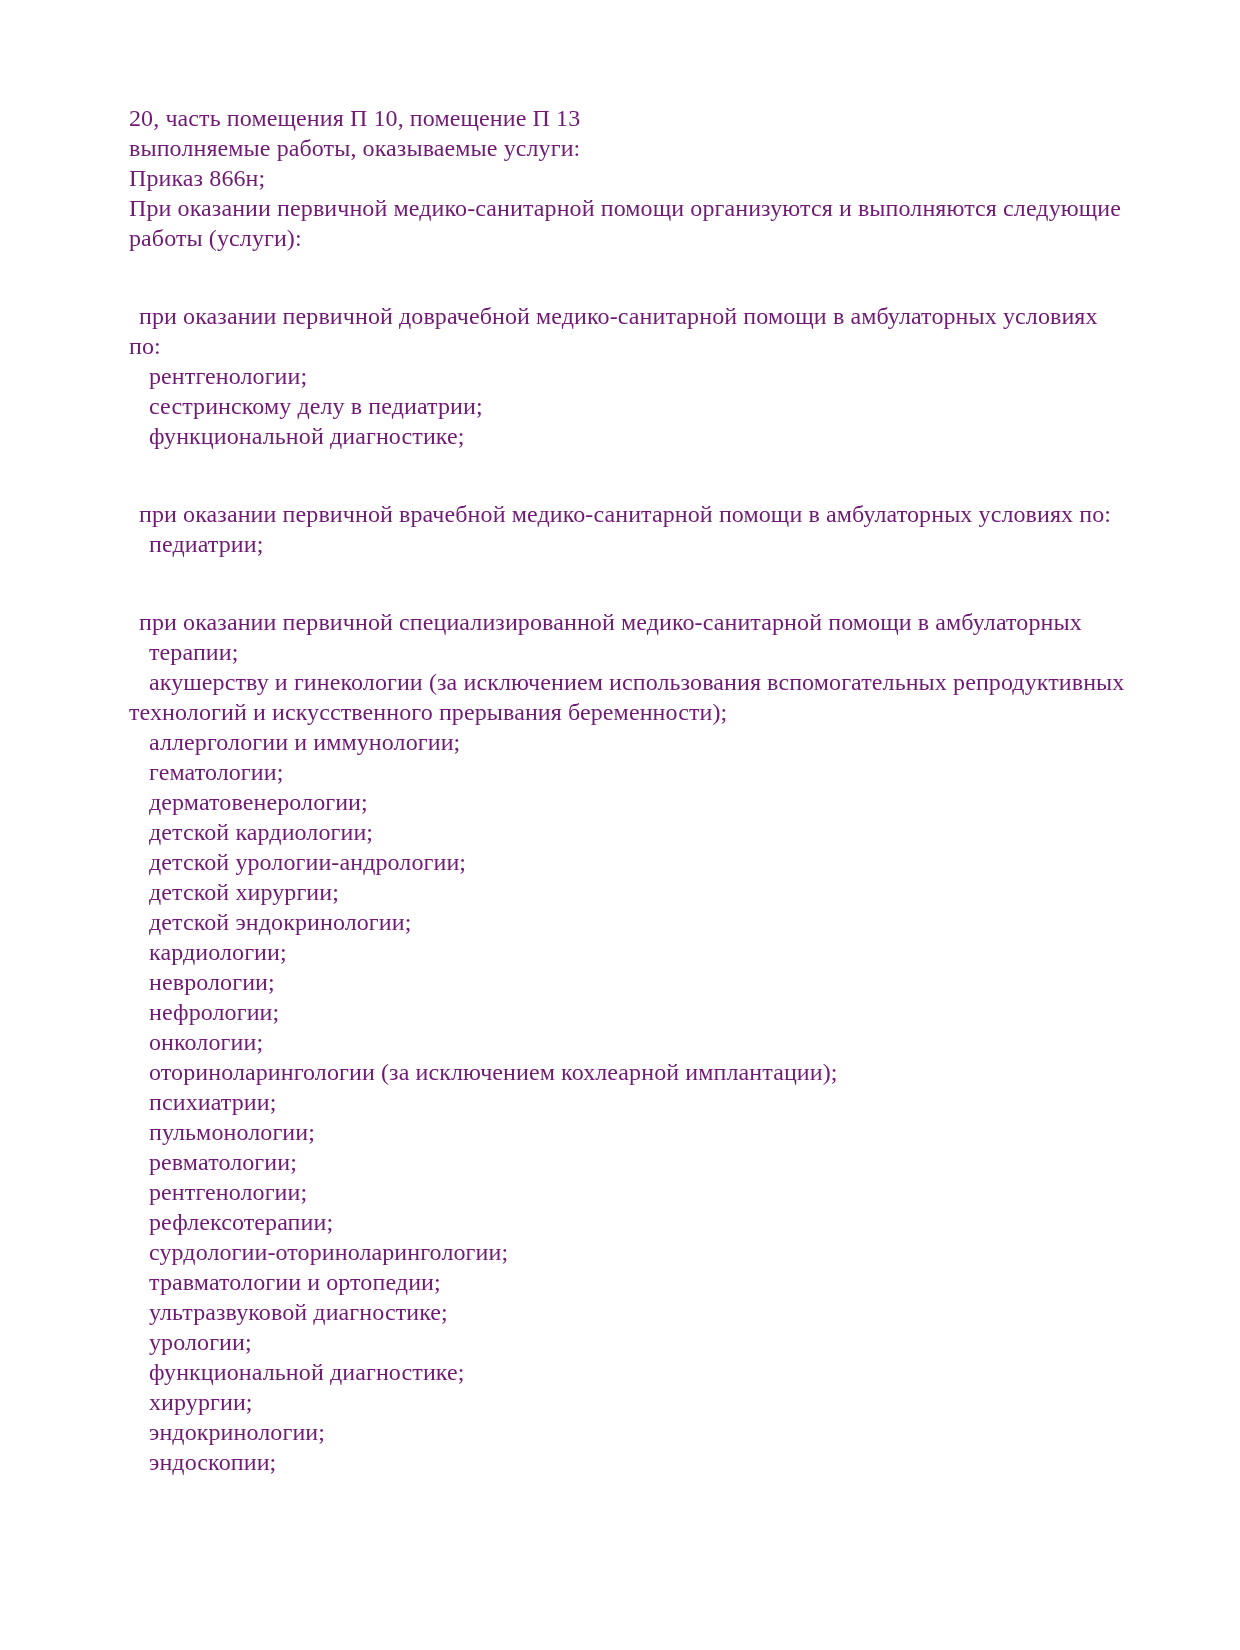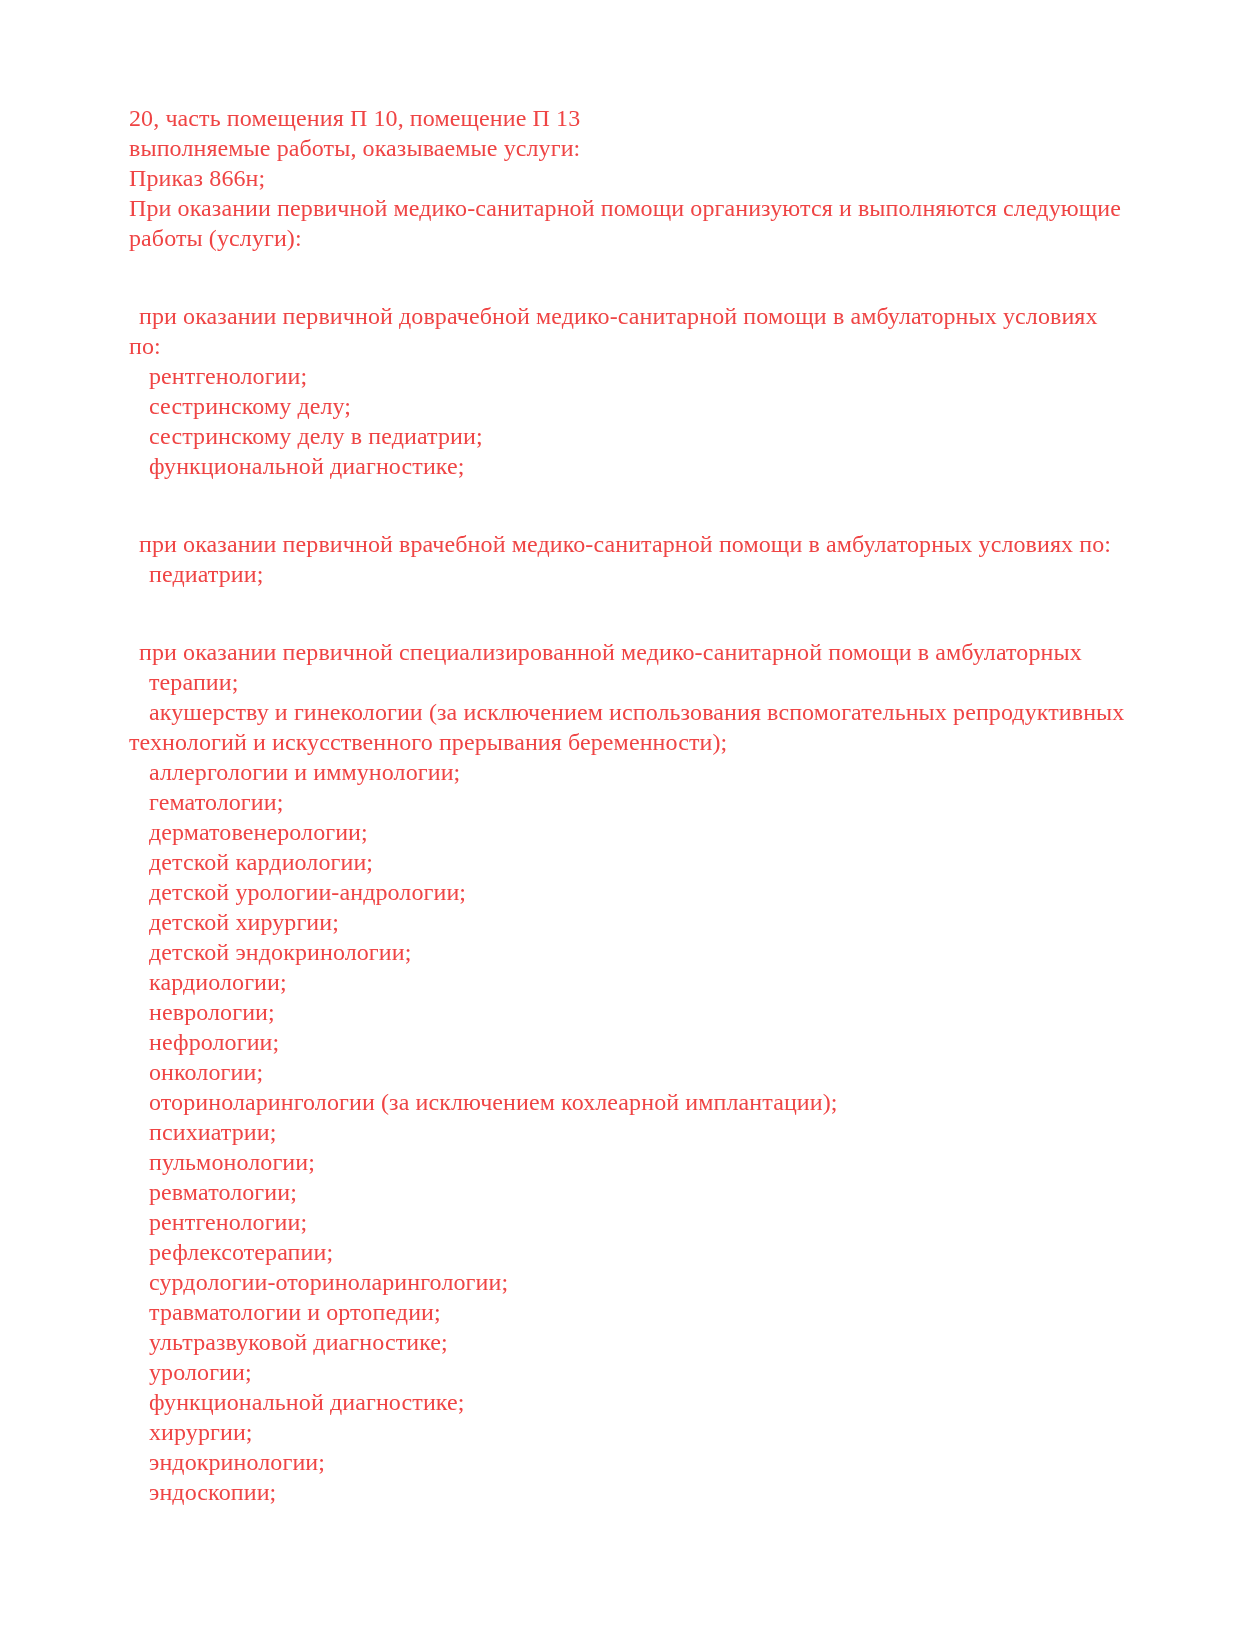--- a/index.html
+++ b/index.html
@@ -34,30 +34,29 @@
     white-space: nowrap;
   }
   .line.indent-0 { padding-left: 0; }
   .line.indent-1 { padding-left: 10px; margin-top: 48px; }
   .line.indent-2 { padding-left: 20px; }
 </style>
 </head>
 <body style="background: rgb(255, 255, 255);">
 
 <div class="page">
-  <div class="doc" id="doc" style="color: #ef4444;">
+  <div class="doc" id="doc" style="color: #701a75;">
       <div class="line indent-0">20, часть помещения П 10, помещение П 13</div>
       <div class="line indent-0">выполняемые работы, оказываемые услуги:</div>
       <div class="line indent-0">Приказ 866н;</div>
       <div class="line indent-0">При оказании первичной медико-санитарной помощи организуются и выполняются следующие</div>
       <div class="line indent-0">работы (услуги):</div>
       <div class="line indent-1">при оказании первичной доврачебной медико-санитарной помощи в амбулаторных условиях</div>
       <div class="line indent-0">по:</div>
       <div class="line indent-2">рентгенологии;</div>
-      <div class="line indent-2">сестринскому делу;</div>
       <div class="line indent-2">сестринскому делу в педиатрии;</div>
       <div class="line indent-2">функциональной диагностике;</div>
       <div class="line indent-1">при оказании первичной врачебной медико-санитарной помощи в амбулаторных условиях по:</div>
       <div class="line indent-2">педиатрии;</div>
       <div class="line indent-1">при оказании первичной специализированной медико-санитарной помощи в амбулаторных</div>
       <div class="line indent-2">терапии;</div>
       <div class="line indent-2">акушерству и гинекологии (за исключением использования вспомогательных репродуктивных</div>
       <div class="line indent-0">технологий и искусственного прерывания беременности);</div>
       <div class="line indent-2">аллергологии и иммунологии;</div>
       <div class="line indent-2">гематологии;</div>

